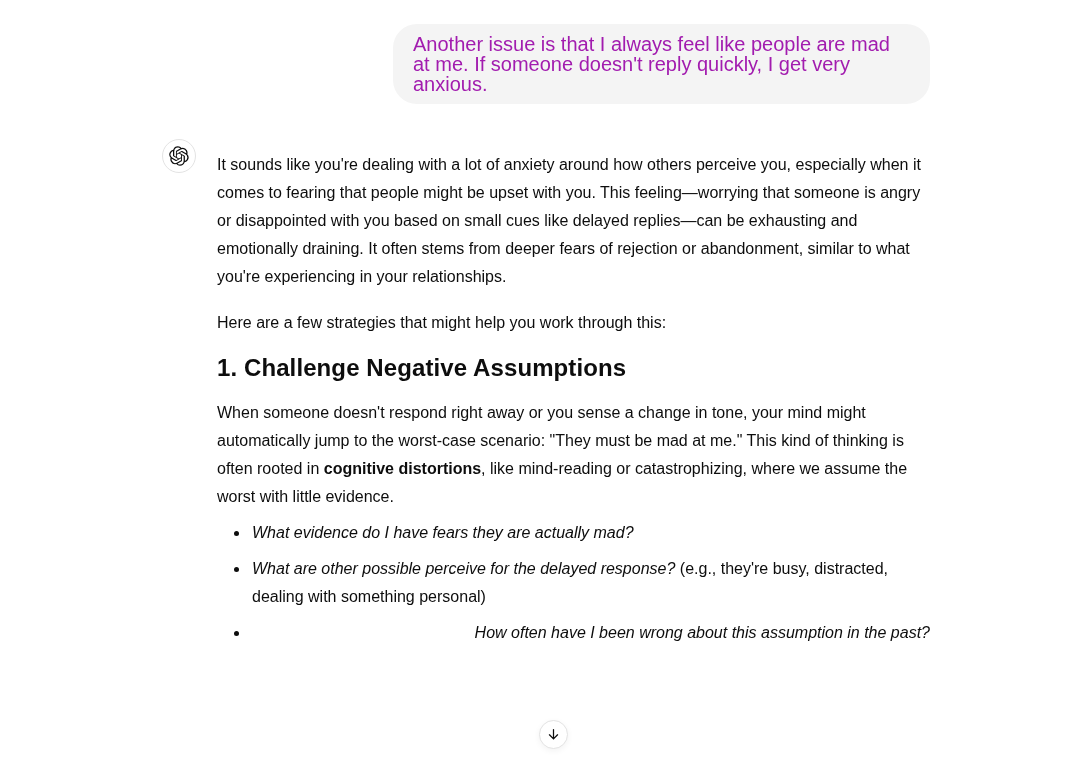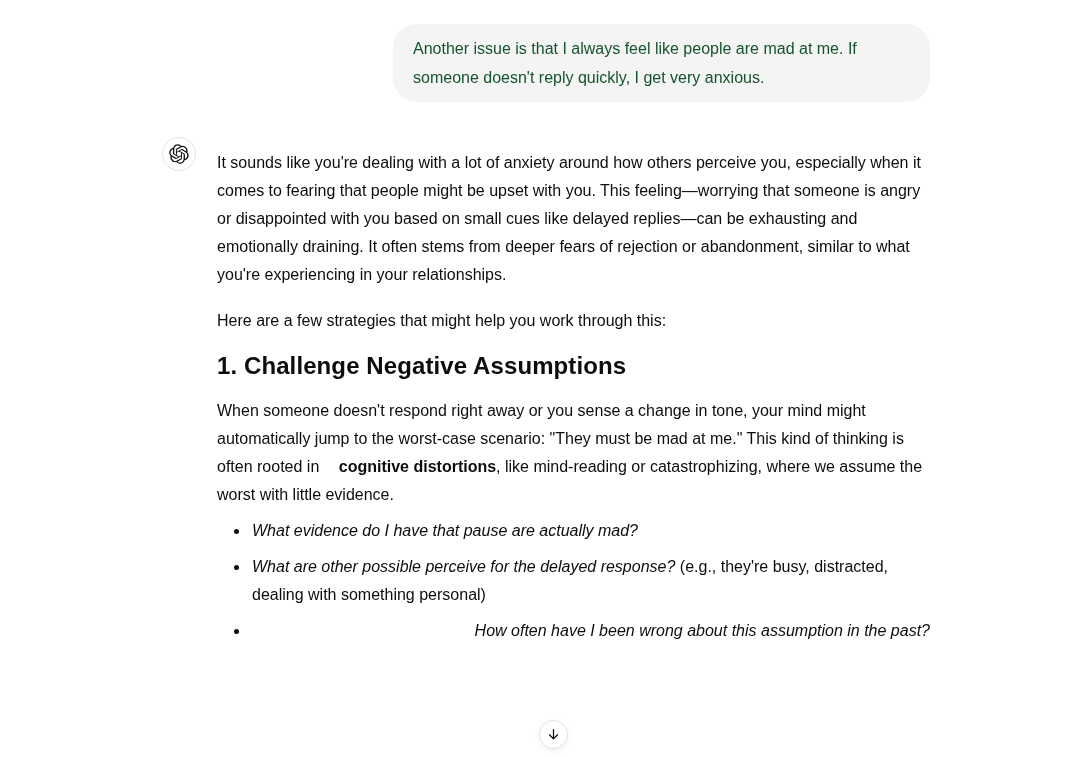--- a/index.html
+++ b/index.html
@@ -22,23 +22,23 @@
   .user-row {
     display: flex;
     justify-content: flex-end;
     margin-top: 24px;
   }
   .user-bubble {
     background: #f4f4f4;
     border-radius: 24px;
     padding: 10px 20px;
     width: 537px;
-    font-size: 16px;
-    line-height: 29px;
-    color: #14532d;
+    font-size: 20px;
+    line-height: 20px;
+    color: #a21caf;
   }
   .assistant-row {
     position: relative;
     margin-top: 35px;
     font-size: 16px;
     line-height: 28px;
   }
   .avatar {
     position: absolute;
     left: -55px;
@@ -56,21 +56,21 @@
   .md { padding-top: 8px; }
   .md p { margin: 18px 0; }
   .md p:first-child { margin-top: 4px; }
   .md h3 {
     margin: 18px 0 14px;
     font-size: 24px;
     line-height: 26px;
     font-weight: 700;
     letter-spacing: 0.1px;
   }
-  .md strong { font-weight: 700; margin-left: 15px; }
+  .md strong { font-weight: 700; }
   .md em { font-style: italic; }
   .md ul { margin: -10px 0 18px; padding-left: 33px; }
   .md li { margin: 0 0 8px; padding-left: 2px; }
   .md li:last-child { margin-bottom: 0; text-align: right; }
   .scroll-btn {
     position: absolute;
     left: 539px;
     top: 720px;
     width: 29px;
     height: 29px;
@@ -104,21 +104,21 @@
           <path d="M37.532 16.87a9.963 9.963 0 0 0-.856-8.184 10.078 10.078 0 0 0-10.855-4.835A9.964 9.964 0 0 0 18.306.5a10.079 10.079 0 0 0-9.614 6.977 9.967 9.967 0 0 0-6.664 4.834 10.08 10.08 0 0 0 1.24 11.817 9.965 9.965 0 0 0 .856 8.185 10.079 10.079 0 0 0 10.855 4.835 9.965 9.965 0 0 0 7.516 3.35 10.078 10.078 0 0 0 9.617-6.981 9.967 9.967 0 0 0 6.663-4.834 10.079 10.079 0 0 0-1.243-11.813ZM22.498 37.886a7.474 7.474 0 0 1-4.799-1.735c.061-.033.168-.091.237-.134l7.964-4.6a1.294 1.294 0 0 0 .655-1.134V19.054l3.366 1.944a.12.12 0 0 1 .066.092v9.299a7.505 7.505 0 0 1-7.49 7.496ZM6.392 31.006a7.471 7.471 0 0 1-.894-5.023c.06.036.162.099.237.141l7.964 4.6a1.297 1.297 0 0 0 1.308 0l9.724-5.614v3.888a.12.12 0 0 1-.048.103l-8.051 4.649a7.504 7.504 0 0 1-10.24-2.744ZM4.297 13.62A7.469 7.469 0 0 1 8.2 10.333c0 .068-.004.19-.004.274v9.201a1.294 1.294 0 0 0 .654 1.132l9.723 5.614-3.366 1.944a.12.12 0 0 1-.114.01L7.04 23.856a7.504 7.504 0 0 1-2.743-10.237Zm27.658 6.437-9.724-5.615 3.367-1.943a.121.121 0 0 1 .113-.01l8.052 4.648a7.498 7.498 0 0 1-1.158 13.528v-9.476a1.293 1.293 0 0 0-.65-1.132Zm3.35-5.043c-.059-.037-.162-.099-.236-.141l-7.965-4.6a1.298 1.298 0 0 0-1.308 0l-9.723 5.614v-3.888a.12.12 0 0 1 .048-.103l8.05-4.645a7.497 7.497 0 0 1 11.135 7.763Zm-21.063 6.929-3.367-1.944a.12.12 0 0 1-.065-.092v-9.299a7.497 7.497 0 0 1 12.293-5.756 6.94 6.94 0 0 0-.236.134l-7.965 4.6a1.294 1.294 0 0 0-.654 1.132l-.006 11.225Zm1.829-3.943 4.33-2.501 4.332 2.5v5l-4.331 2.5-4.331-2.5Z"></path>
         </svg>
       </span>
     </div>
     <div class="md">
         <p><span>It sounds like you're dealing with a lot of anxiety around how others perceive you, especially when it comes to fearing that people might be upset with you. This feeling—worrying that someone is angry or disappointed with you based on small cues like delayed replies—can be exhausting and emotionally draining. It often stems from deeper fears of rejection or abandonment, similar to what you're experiencing in your relationships.</span></p>
         <p><span>Here are a few strategies that might help you work through this:</span></p>
         <h3>1. Challenge Negative Assumptions</h3>
         <p><span>When someone doesn't respond right away or you sense a change in tone, your mind might automatically jump to the worst-case scenario: "They must be mad at me." This kind of thinking is often rooted in </span><strong>cognitive distortions</strong><span>, like mind-reading or catastrophizing, where we assume the worst with little evidence.</span></p>
         <ul>
-          <li><em>What evidence do I have that pause are actually mad?</em></li>
+          <li><em>What evidence do I have fears they are actually mad?</em></li>
           <li><em>What are other possible perceive for the delayed response?</em><span> (e.g., they're busy, distracted, dealing with something personal)</span></li>
           <li><em>How often have I been wrong about this assumption in the past?</em></li>
         </ul>
       </div>
   </div>
 
 </div>
 
 <button class="scroll-btn">
   <span>

